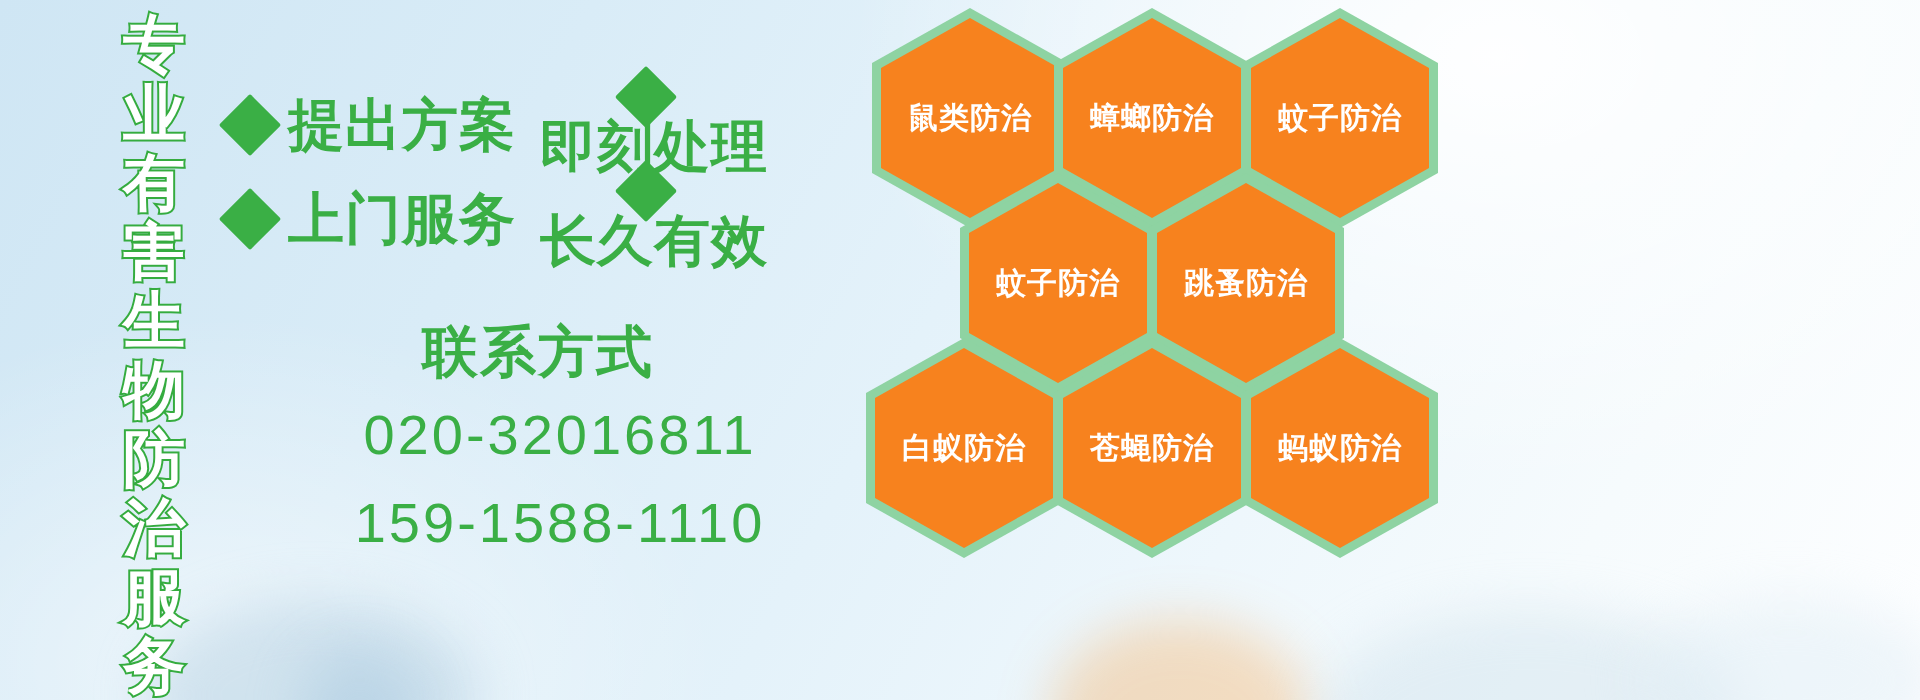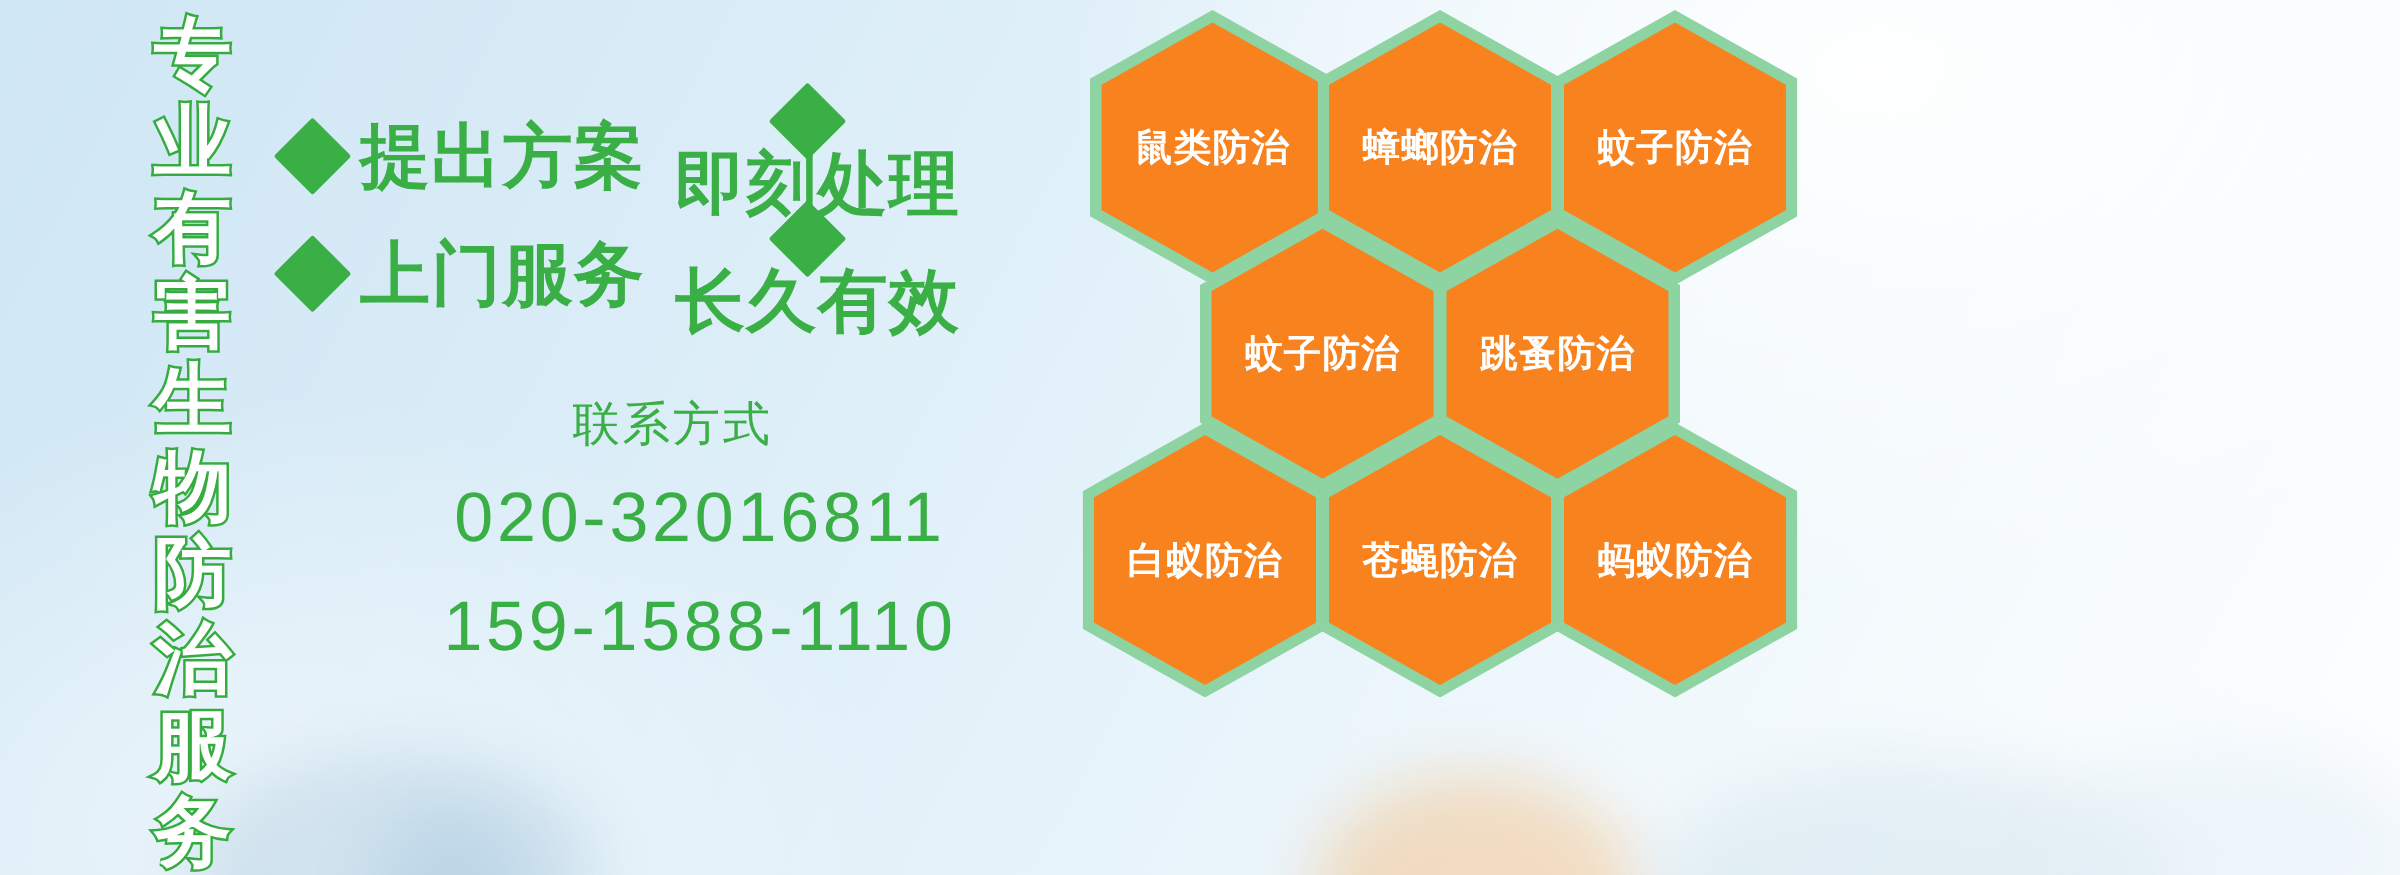--- a/index.html
+++ b/index.html
@@ -47,21 +47,21 @@
     transform:rotate(45deg);margin-right:16px;flex:0 0 auto;border-radius:2px;
   }
   .ftext{
     font-size:56px;font-weight:bold;color:#3aaf45;
     letter-spacing:1px;white-space:nowrap;line-height:1;
   }
 
   
   #contact{position:absolute;left:300px;top:318px;width:520px;text-align:center;}
   #contact .clabel{
-    font-size:38px;font-weight:normal;color:#3aaf45;line-height:1.2;
+    font-size:56px;font-weight:bold;color:#3aaf45;line-height:1.2;
     letter-spacing:2px;margin-left:-44px;
   }
   #contact .cphone{
     font-size:56px;color:#3aaf45;font-weight:normal;line-height:1.35;
     letter-spacing:3px;margin-top:12px;
   }
 
   
   #comb{position:absolute;left:860px;top:0;width:600px;height:700px;}
   .hex{

